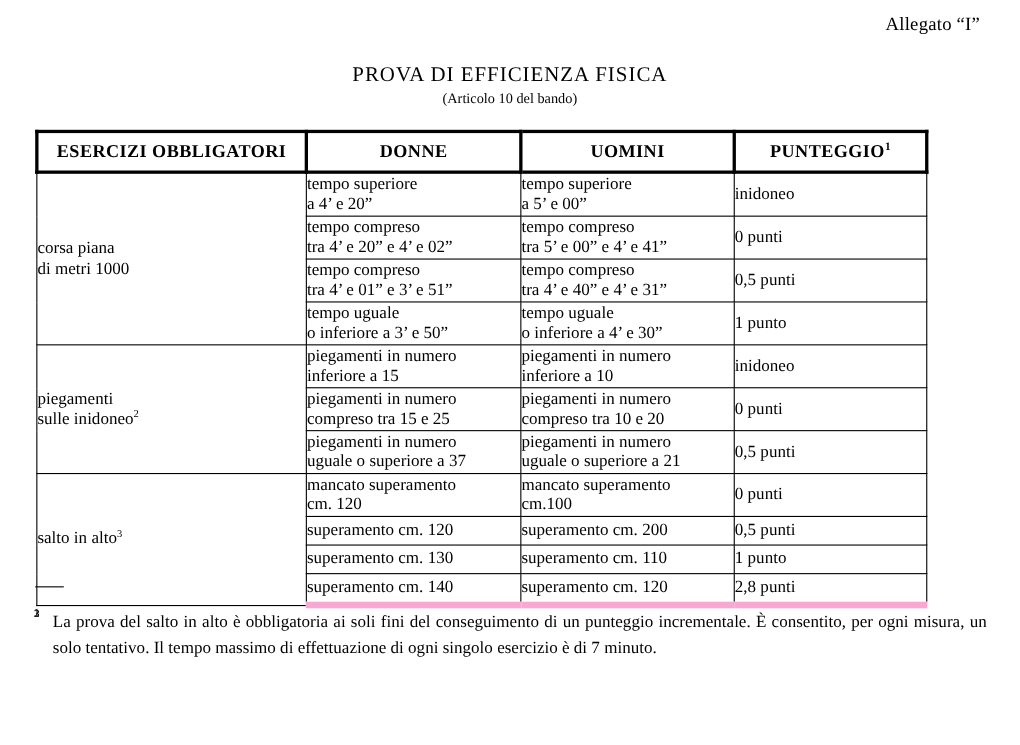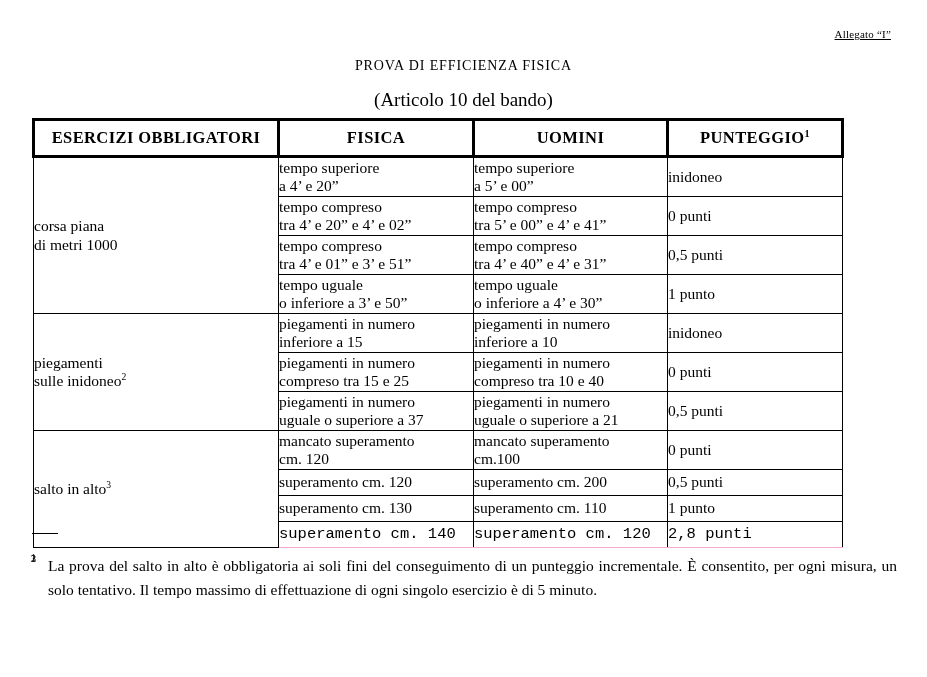--- a/index.html
+++ b/index.html
@@ -16,45 +16,44 @@
   }
   .page {
     position: relative;
     width: 927px;
     height: 677px;
   }
 
   
   .annex {
     position: absolute;
-    top: 28px;
+    top: 12px;
     right: 36px;
-    font-size: 11px;
+    font-size: 17px;
     letter-spacing: 0.2px;
     white-space: nowrap;
-    text-decoration: underline;
   }
 
   
   .title-block {
     position: absolute;
     top: 58px;
     left: 0;
     width: 927px;
     text-align: center;
   }
   .doc-title {
-    font-size: 14px;
+    font-size: 19px;
     letter-spacing: 0.9px;
     line-height: 1.15;
   }
   .doc-subtitle {
-    font-size: 19px;
+    font-size: 13px;
     line-height: 1.25;
-    margin-top: 14px;
+    margin-top: 2px;
   }
 
   
   .table-wrap {
     position: absolute;
     left: 32px;
     top: 118px;
     width: 809px;
   }
   table.grid {
@@ -90,21 +89,21 @@
     vertical-align: super;
     line-height: 0;
   }
 
   
   td.exercise {
     font-size: 16px;
     line-height: 1.3;
   }
   
-  tr.last td { border-bottom: 1px solid #f9a8d4; font-family: Liberation Mono, monospace; }
+  tr.last td { border-bottom: 6px solid #f9a8d4; }
 
   td.two-line { height: 38px; padding: 2px 3px; }
   td.one-line { height: 25px; padding: 1px 3px; }
 
   
   .corner-stub {
     position: absolute;
     left: 0px;
     top: 415px;
     width: 26px;
@@ -155,21 +154,21 @@
     <table class="grid">
       <colgroup>
         <col class="c-ex">
           <col class="c-men">
           <col class="c-wom">
           <col class="c-pts">
       </colgroup>
       <thead>
         <tr class="head">
           <th>ESERCIZI OBBLIGATORI</th>
-          <th>FISICA</th>
+          <th>DONNE</th>
           <th>UOMINI</th>
           <th><span>PUNTEGGIO</span><sup>1</sup></th>
         </tr>
       </thead>
       <tbody>
 
         <tr>
           <td class="exercise" rowspan="4">
             <span>corsa piana</span><br>
             <span>di metri 1000</span>
@@ -233,21 +232,21 @@
           </td>
           <td class="two-line">inidoneo</td>
         </tr>
         <tr>
           <td class="two-line">
             <span>piegamenti in numero</span><br>
             <span>compreso tra 15 e 25</span>
           </td>
           <td class="two-line">
             <span>piegamenti in numero</span><br>
-            <span>compreso tra 10 e 40</span>
+            <span>compreso tra 10 e 20</span>
           </td>
           <td class="two-line">0 punti</td>
         </tr>
         <tr>
           <td class="two-line">
             <span>piegamenti in numero</span><br>
             <span>uguale o superiore a 37</span>
           </td>
           <td class="two-line">
             <span>piegamenti in numero</span><br>
@@ -293,17 +292,17 @@
 
   <div class="footnotes">
     <div class="fn">
       <span class="marker">1</span>
     </div>
     <div class="fn">
       <span class="marker">2</span>
     </div>
     <div class="fn justified">
       <span class="marker">3</span>
-      <span class="body">La prova del salto in alto è obbligatoria ai soli fini del conseguimento di un punteggio incrementale. È consentito, per ogni misura, un solo tentativo. Il tempo massimo di effettuazione di ogni singolo esercizio è di 5 minuto.</span>
+      <span class="body">La prova del salto in alto è obbligatoria ai soli fini del conseguimento di un punteggio incrementale. È consentito, per ogni misura, un solo tentativo. Il tempo massimo di effettuazione di ogni singolo esercizio è di 7 minuto.</span>
     </div>
   </div>
 
 </div>
 
 </body></html>

